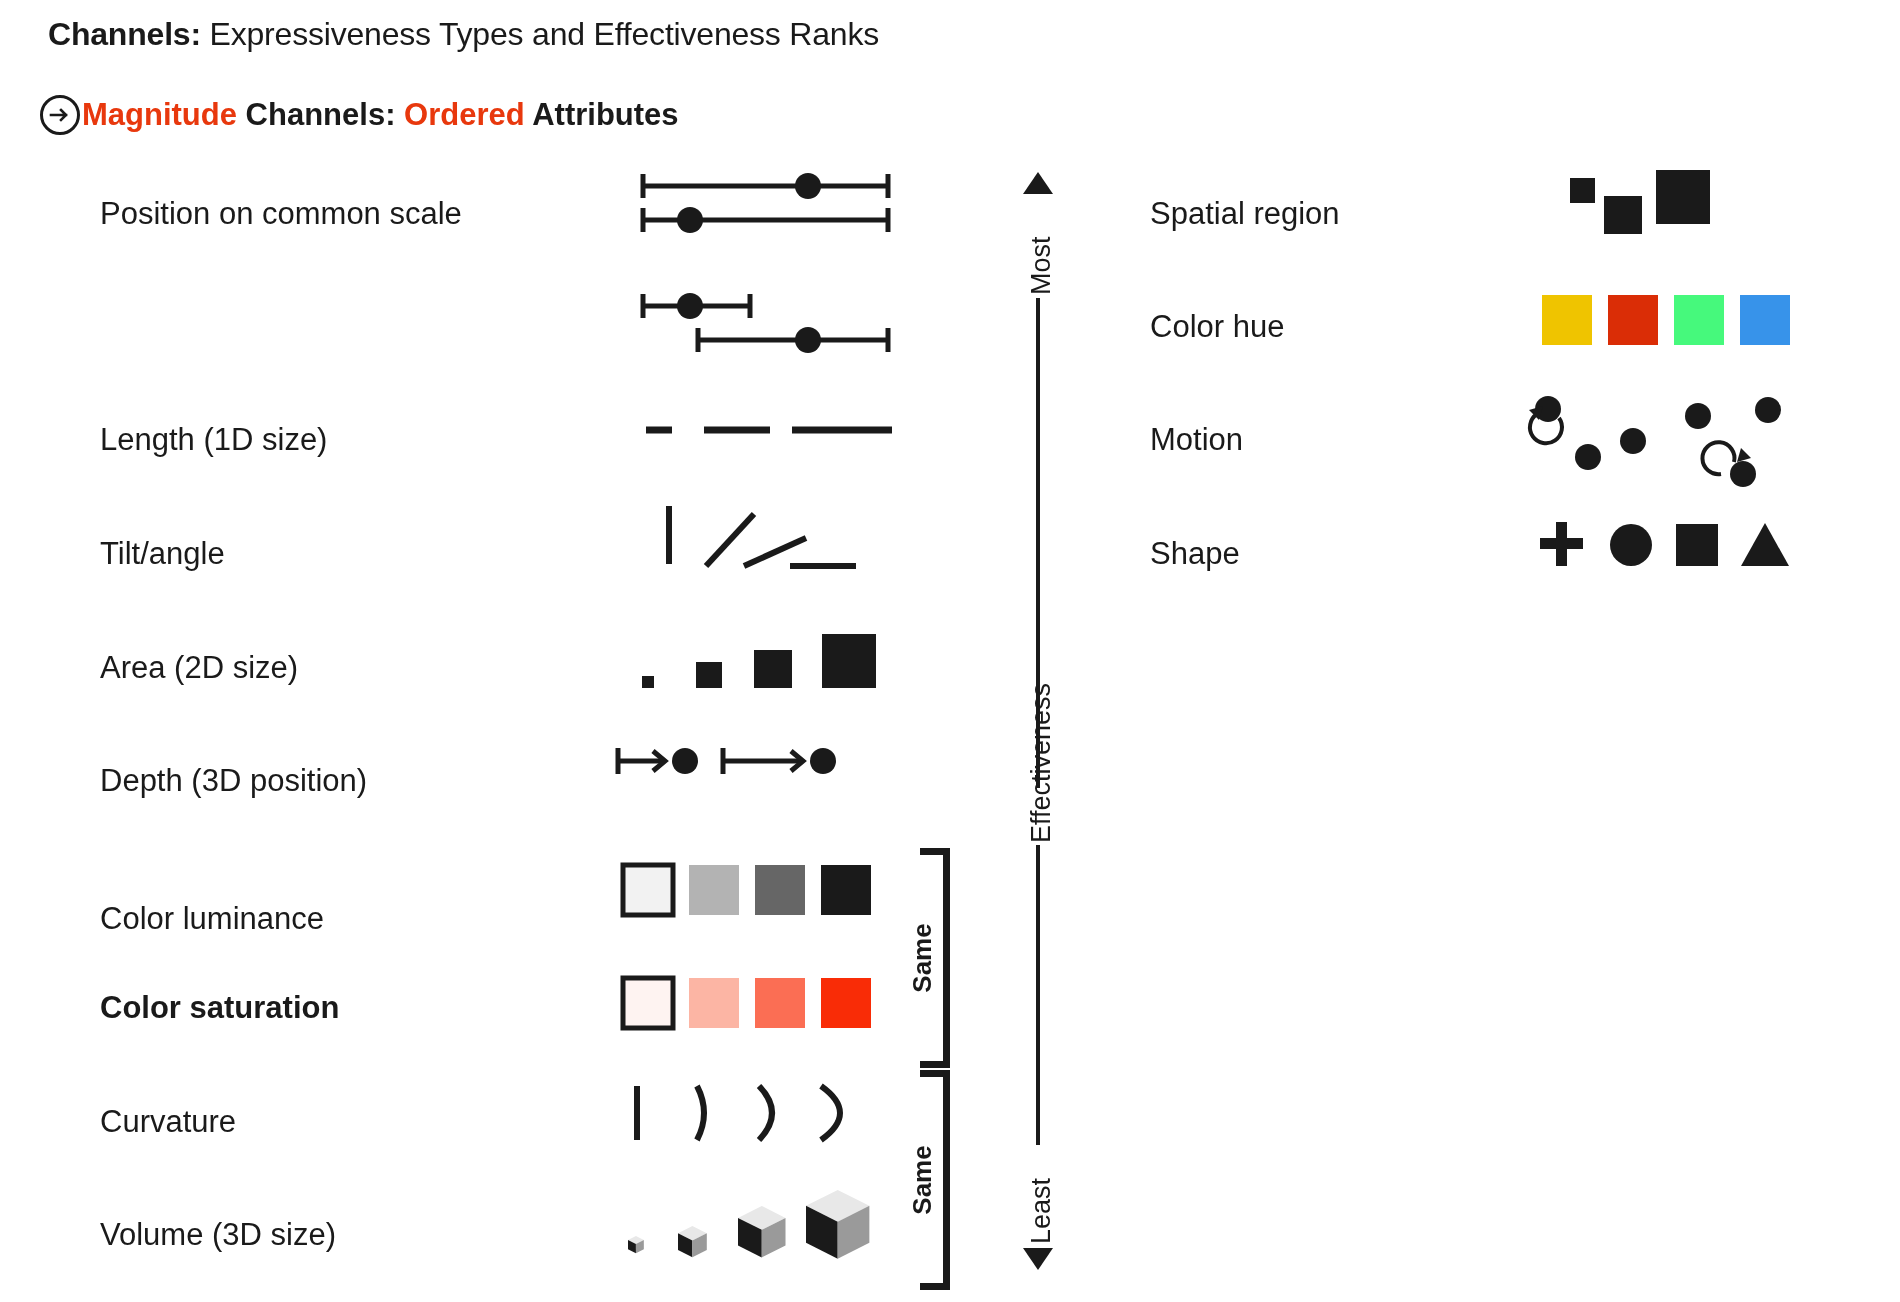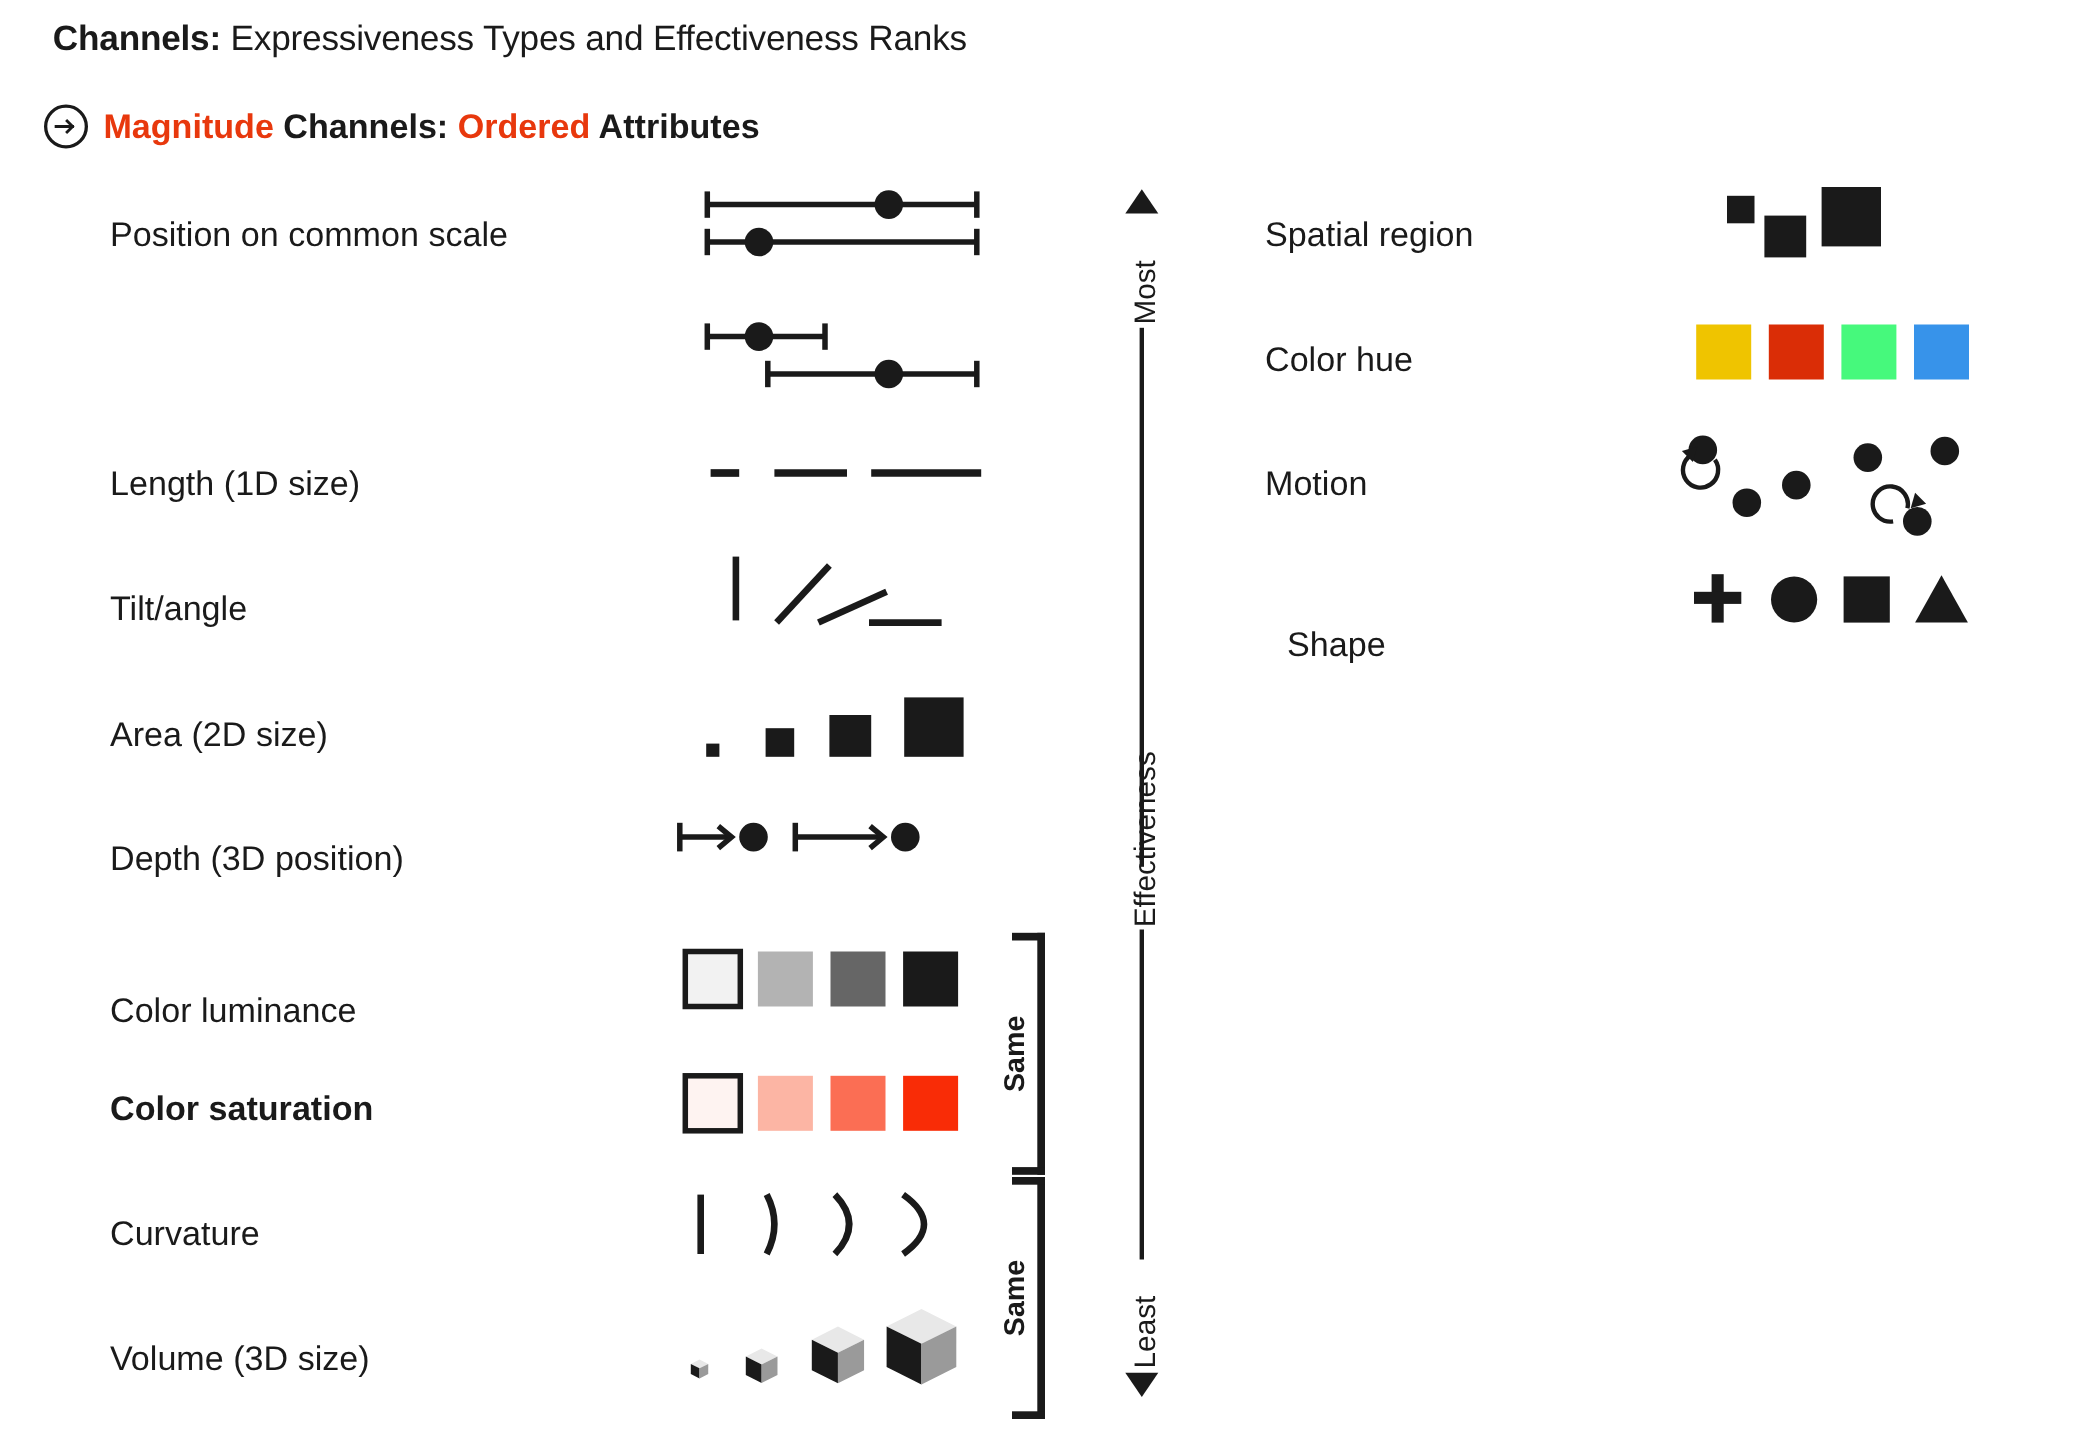--- a/index.html
+++ b/index.html
@@ -14,21 +14,21 @@
   .page{position:absolute;inset:0;}
 
   
   .main-title{
     position:absolute;left:48px;top:16px;
     font-size:32px;letter-spacing:-0.2px;white-space:nowrap;
   }
   .main-title .b{font-weight:bold;}
   .main-title .n{font-weight:normal;}
 
-  .sec-head{position:absolute;display:flex;align-items:center;gap:14px;white-space:nowrap;}
+  .sec-head{position:absolute;display:flex;align-items:center;gap:2px;white-space:nowrap;}
   .sec-head .arrow-circ{
     width:34px;height:34px;border:3px solid #1a1a1a;border-radius:50%;
     display:flex;align-items:center;justify-content:center;flex:0 0 auto;
   }
   .sec-head .arrow-circ svg{display:block;}
   .sec-head .txt{font-size:31px;font-weight:bold;}
   .accent{color:#E8380D;}
 
   
   .row-label{
@@ -254,21 +254,21 @@
     <span class="axis-line" style="left:1036px;top:298px;height:490px;"></span>
     <span class="axis-text" style="left:1026px;top:628px;height:215px;">Effectiveness</span>
     <span class="axis-line" style="left:1036px;top:845px;height:300px;"></span>
     <span class="axis-text" style="left:1026px;top:1152px;height:92px;">Least</span>
     <span class="tri-down" style="left:1023px;top:1248px;"></span>
   </div>
 
   <div class="row-label" style="left:1150px;top:196px;">Spatial region</div>
   <div class="row-label" style="left:1150px;top:309px;">Color hue</div>
   <div class="row-label" style="left:1150px;top:422px;">Motion</div>
-  <div class="row-label" style="left:1150px;top:568px;margin-left:20px;">Shape</div>
+  <div class="row-label" style="left:1150px;top:536px;">Shape</div>
 
   <div class="glyph" style="left:1560px;top:170px;width:200px;height:80px;">
     <svg width="200" height="80" viewBox="0 0 200 80">
       <rect x="10" y="8" width="25" height="25" fill="#1a1a1a"></rect>
       <rect x="44" y="26" width="38" height="38" fill="#1a1a1a"></rect>
       <rect x="96" y="0" width="54" height="54" fill="#1a1a1a"></rect>
     </svg>
   </div>
 
   <div class="glyph" style="left:1540px;top:292px;width:260px;height:56px;">

